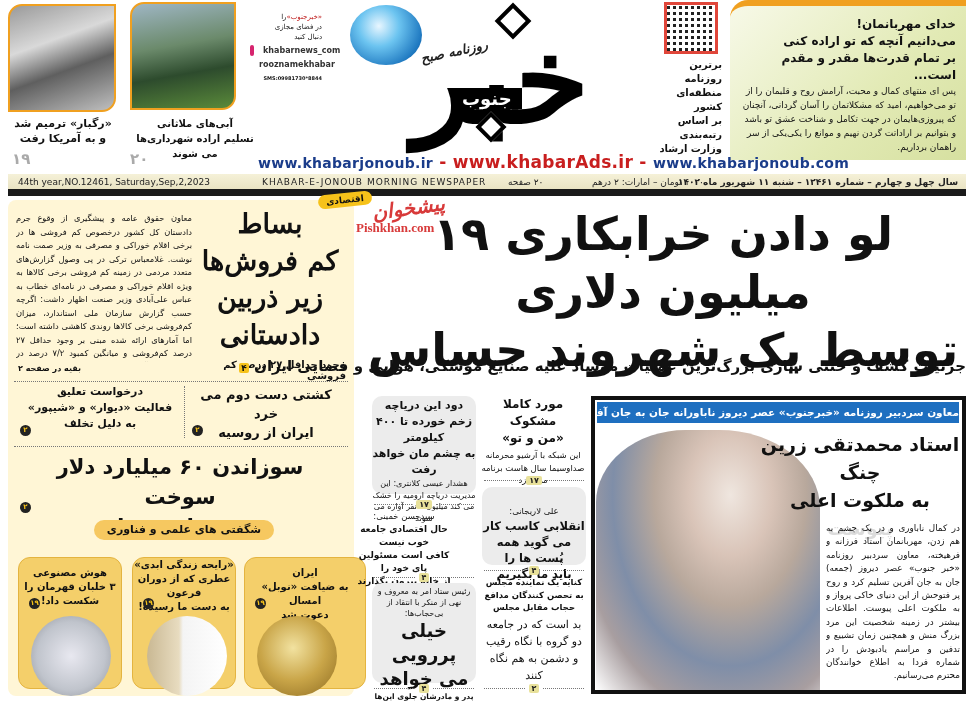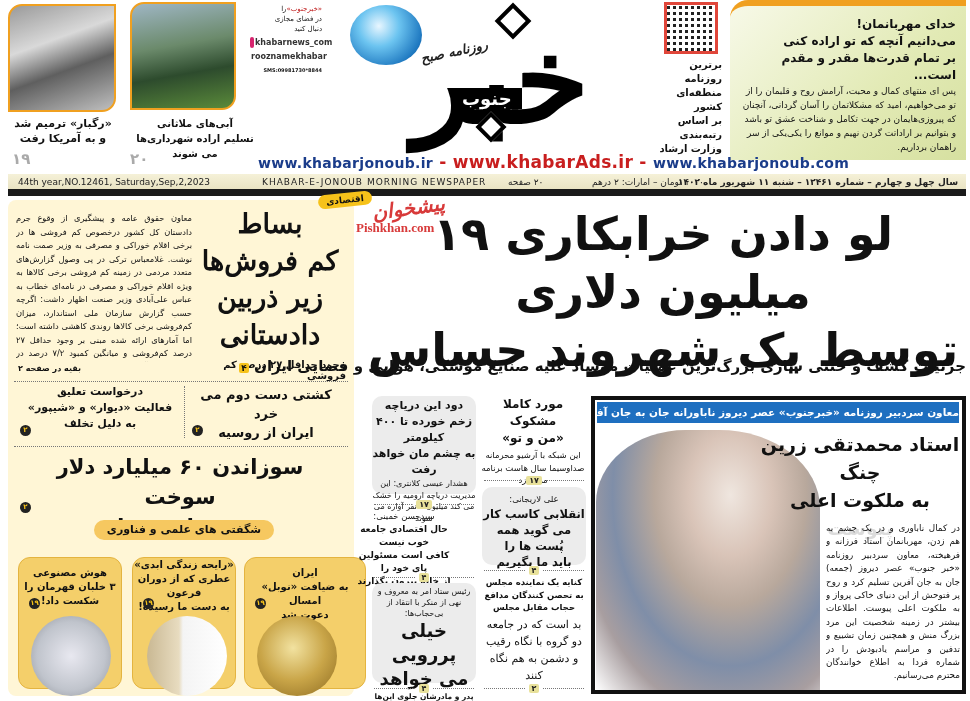--- a/index.html
+++ b/index.html
@@ -12,21 +12,21 @@
 
   
   .photo-box { border-radius: 14px 0 14px 0; overflow: hidden; border: 2px solid #f0a020; }
   .photo-bw { background: linear-gradient(160deg,#9a9a9a 0%,#d9d9d9 35%,#5f5f5f 60%,#bfbfbf 100%); }
   .photo-sport { background: linear-gradient(170deg,#9fb6c4 0%,#6b8a6b 40%,#2d4b2d 65%,#5a8a3a 100%); }
   .photo-cap { font-size: 11px; font-weight: bold; line-height: 15px; }
   .page-num { color: #aaa; font-size: 15px; font-weight: bold; }
 
   .social { font-size: 7px; line-height: 10px; }
   .social .red { color: #c02020; }
-  .soc-row { display: flex; align-items: center; gap: 1px; font-size: 8px; font-weight: bold; color: #333; margin-top: 3px; }
+  .soc-row { display: flex; align-items: center; gap: 9px; font-size: 8px; font-weight: bold; color: #333; margin-top: 3px; }
   .ig { width: 11px; height: 11px; border: 2px solid #d6246e; border-radius: 3px; }
   .tg { width: 11px; height: 11px; border-radius: 50%; background: #2aa3d8; }
 
   .globe { border-radius: 50%; background: radial-gradient(circle at 40% 35%, #e8f6ff 0%, #6cc4f0 35%, #1e78c0 75%, #0d4a85 100%); }
   .logo-text { font-family: "DejaVu Serif", serif; font-weight: bold; color: #000; font-size: 120px; line-height: 1; letter-spacing: -6px; }
   .logo-sub { font-size: 13px; font-weight: bold; font-style: italic; color: #222; transform: rotate(-12deg); }
   .logo-jonoub { background: #000; color: #fff; font-weight: bold; font-size: 18px; padding: 0 10px; }
 
   .qr { border: 3px solid #e0463a; background:
         repeating-linear-gradient(90deg,#222 0 3px,#fff 3px 6px),
@@ -92,21 +92,21 @@
 </div>
 <div class="abs page-num" style="left:12px;top:150px;">۱۹</div>
 
 <div class="abs photo-box photo-sport" style="left:130px;top:2px;width:106px;height:108px;"></div>
 <div class="abs rtl photo-cap center" style="left:132px;top:116px;width:126px;font-size:10px;">
   <div>آبی‌های ملاثانی</div>
   <div>تسلیم اراده شهرداری‌ها می شوند</div>
 </div>
 <div class="abs page-num" style="left:130px;top:150px;">۲۰</div>
 
-<div class="abs social rtl" style="left:250px;top:4px;width:72px;">
+<div class="abs social rtl" style="left:250px;top:12px;width:72px;">
   <div><span class="red">«خبرجنوب»</span><span>را</span></div>
   <div>در فضای مجازی</div>
   <div>دنبال کنید</div>
   <div class="soc-row" style="direction:ltr;">
     <span class="ig"></span>
     <span>khabarnews_com</span>
   </div>
   <div class="soc-row" style="direction:ltr;">
     <span class="tg"></span>
     <span>rooznamekhabar</span>
@@ -238,21 +238,21 @@
   <div class="mc-h">مورد کاملا مشکوک</div>
   <div class="mc-h">«من و تو»</div>
   <div class="mc-s" style="margin-top:2px;">این شبکه با آرشیو محرمانه صداوسیما سال هاست برنامه می‌سازد</div>
 </div>
 <div class="abs pg-marker" style="left:484px;top:476px;width:100px;">
     <span class="ln"></span>
     <span class="n">۱۷</span>
     <span class="ln"></span>
   </div>
 
-<div class="abs gray-card rtl center" style="left:482px;top:487px;width:104px;height:78px;padding-top:6px;">
+<div class="abs gray-card rtl center" style="left:482px;top:487px;width:104px;height:78px;padding-top:18px;">
   <div class="mc-s">علی لاریجانی:</div>
   <div class="mc-h" style="font-size:11.5px;line-height:16px;">انقلابی کاسب کار</div>
   <div class="mc-h" style="font-size:11.5px;line-height:16px;">می گوید همه پُست ها را</div>
   <div class="mc-h" style="font-size:11.5px;line-height:16px;">باید ما بگیریم</div>
 </div>
 <div class="abs pg-marker" style="left:484px;top:566px;width:100px;">
     <span class="ln"></span>
     <span class="n">۴</span>
     <span class="ln"></span>
   </div>

